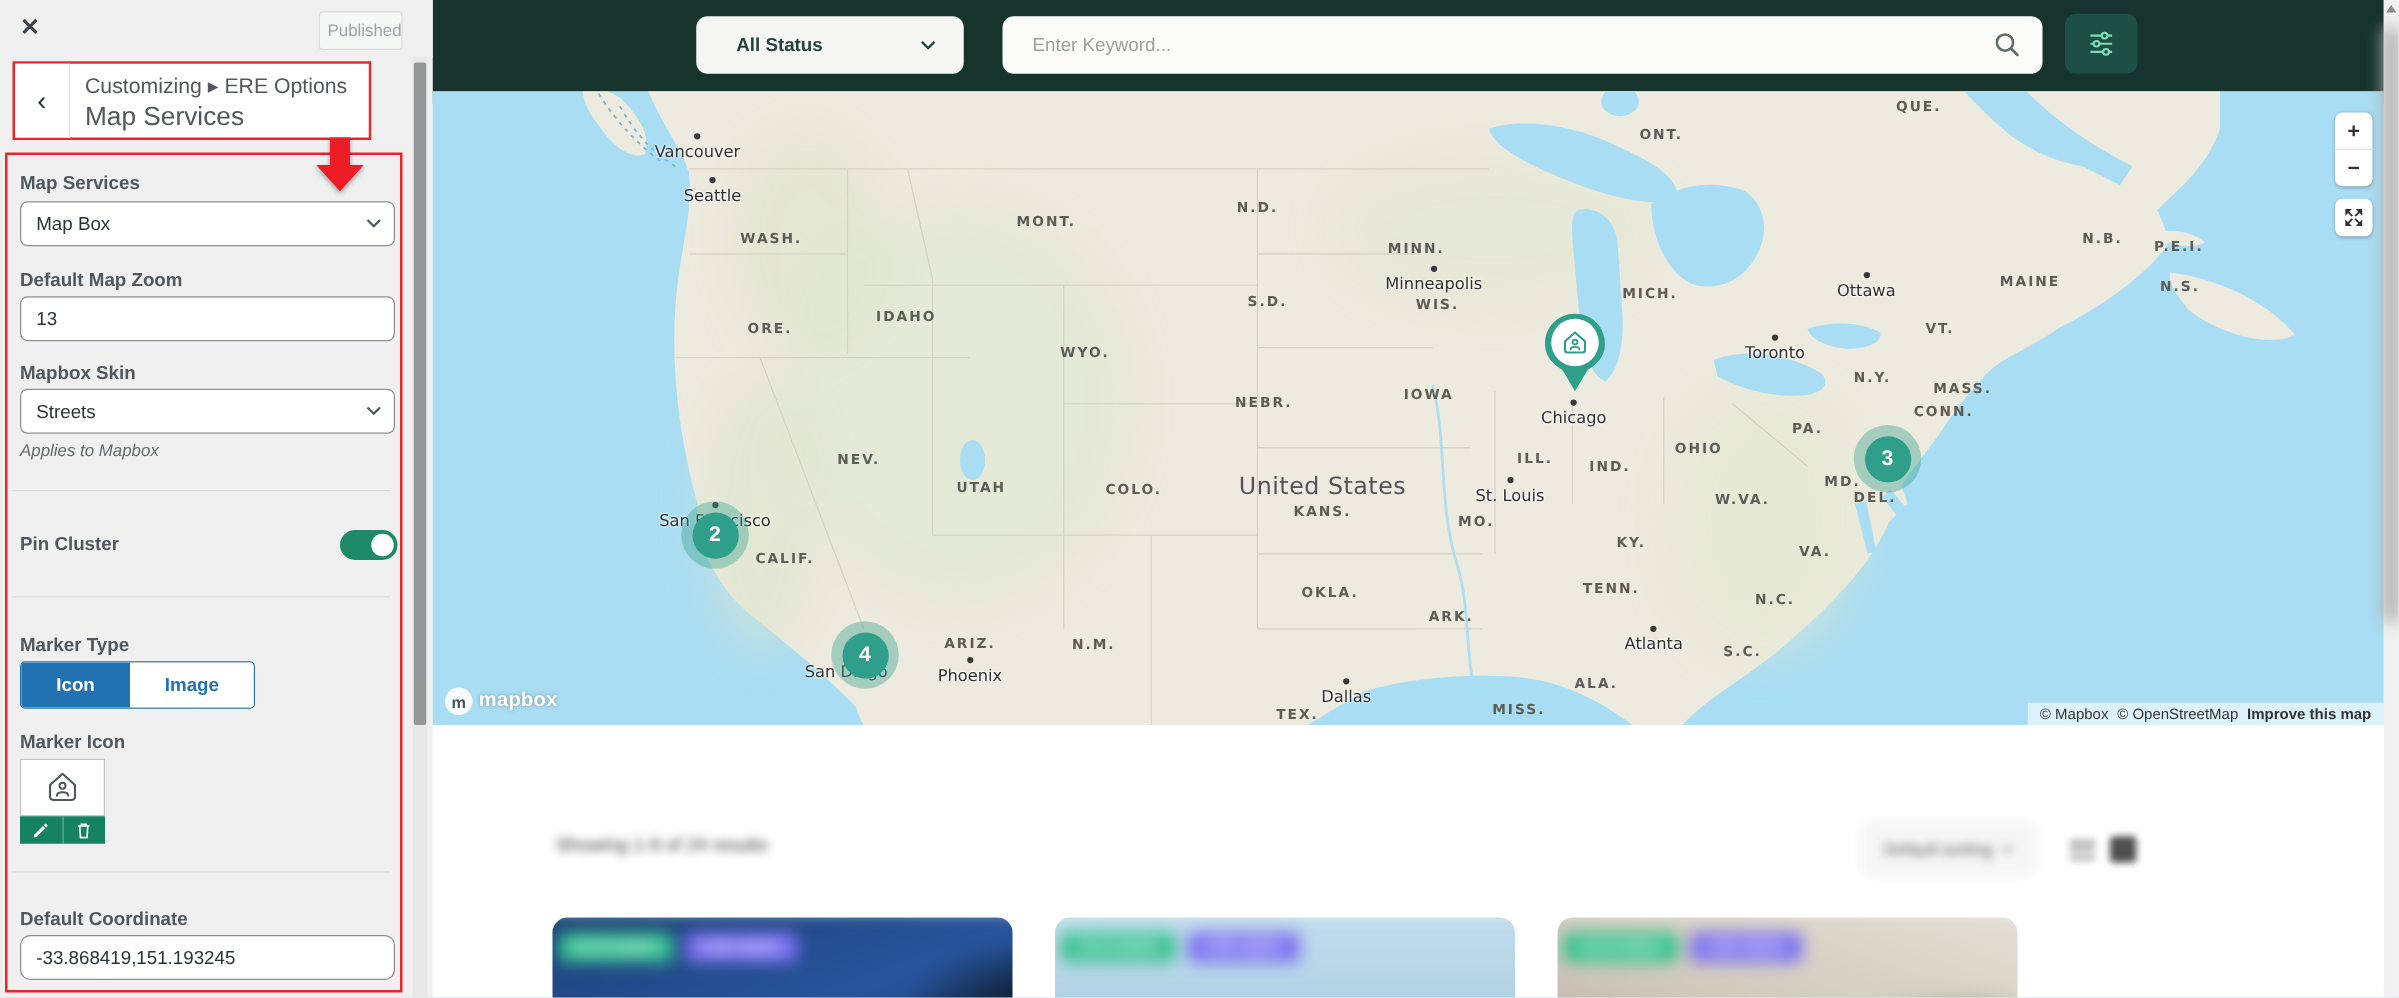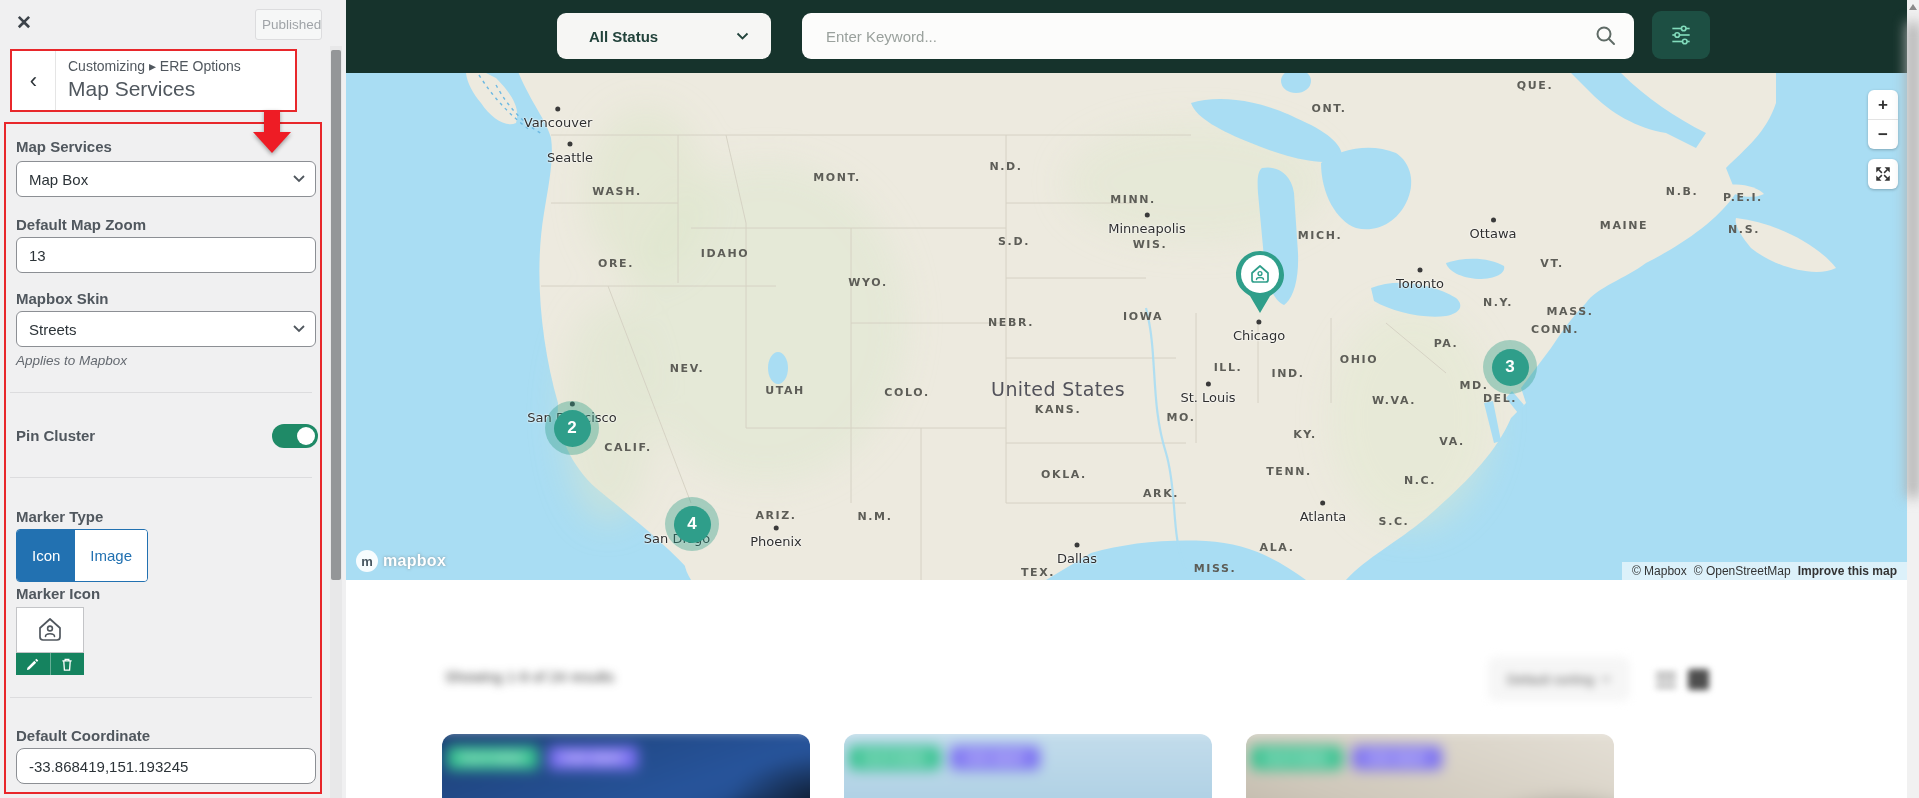--- a/index.html
+++ b/index.html
@@ -11,21 +11,21 @@
   .cz-topbar{position:relative;height:46px;background:#f0f0f1;}
   .cz-close{position:absolute;left:8px;top:6px;width:32px;height:32px;border:0;background:none;
             font-size:19px;font-weight:bold;color:#3c434a;cursor:pointer;line-height:32px;text-align:center;}
   .cz-publish{position:absolute;left:255px;top:9px;width:67px;height:31px;background:#f6f7f7;
               border:1px solid #dcdcde;border-radius:3px;color:#a0a4a8;font-size:13.5px;}
   .cz-headerbox{position:absolute;left:10px;top:49px;width:287px;height:63px;background:#fff;
                 border:2px solid #e8272b;display:flex;align-items:stretch;box-sizing:border-box;}
   .cz-back{width:44px;border:0;background:#fff;border-right:1px solid #e5e5e5;color:#2c3338;
            font-size:22px;cursor:pointer;}
   .cz-headtext{padding:7px 0 0 12px;}
-  .cz-crumb{font-size:14px;color:#50575e;}
+  .cz-crumb{font-size:17px;color:#50575e;}
   .cz-title{font-size:21px;color:#50575e;margin-top:3px;font-weight:400;}
 
   .red-arrow{position:absolute;left:253px;top:110px;width:38px;height:44px;z-index:60;
              filter:drop-shadow(0 2px 2px rgba(0,0,0,.35));}
   .red-arrow .stem{position:absolute;left:11px;top:0;width:16px;height:22px;background:#ee1c25;}
   .red-arrow .head{position:absolute;left:0;top:22px;width:0;height:0;
                    border-left:19px solid transparent;border-right:19px solid transparent;
                    border-top:21px solid #ee1c25;}
 
   .cz-panel{position:absolute;left:4px;top:122px;width:318px;height:672px;border:2px solid #e8272b;
@@ -34,21 +34,21 @@
   .ctl{position:absolute;left:10px;width:300px;height:36px;background:#fff;border:1px solid #8c8f94;
        border-radius:6px;box-sizing:border-box;font-size:15px;color:#2c3338;}
   .select{display:flex;align-items:center;padding:0 30px 0 12px;cursor:pointer;position:absolute;}
   .select .chev{position:absolute;right:10px;top:13px;}
   input.ctl{padding:0 12px;font-family:"Liberation Sans",sans-serif;}
   .help{position:absolute;left:10px;font-size:13.5px;font-style:italic;color:#646970;}
   .divider{position:absolute;left:4px;width:302px;height:1px;background:#dcdcde;}
   .toggle{position:absolute;left:266px;width:46px;height:24px;border-radius:13px;background:#1f8a67;cursor:pointer;}
   .toggle .knob{position:absolute;right:3px;top:3px;width:18px;height:18px;border-radius:50%;background:#fff;}
   .seg{position:absolute;left:10px;display:flex;border:1px solid #2271b1;border-radius:4px;overflow:hidden;}
-  .seg button{height:51px;border:0;font-size:15px;font-weight:normal;cursor:pointer;padding:0 15px;}
+  .seg button{height:36px;border:0;font-size:15px;font-weight:bold;cursor:pointer;padding:0 28px;}
   .seg .on{background:#2271b1;color:#fff;}
   .seg .off{background:#fff;color:#2271b1;}
   .micon-box{position:absolute;left:10px;width:68px;height:46px;background:#fff;border:1px solid #c3c4c7;
              box-sizing:border-box;display:flex;align-items:center;justify-content:center;cursor:pointer;}
   .micon-bar{position:absolute;left:10px;width:68px;height:22px;background:#15835f;display:flex;}
   .micon-bar button{flex:1;border:0;background:none;cursor:pointer;display:flex;align-items:center;justify-content:center;padding:0;}
   .micon-bar button:first-child{border-right:1px solid rgba(255,255,255,.35);}
 
   .cz-scrollbar{position:absolute;left:330px;top:46px;width:12px;height:752px;background:#e8e8e9;}
   .cz-thumb{position:absolute;left:1px;top:4px;width:10px;height:530px;background:#949698;border-radius:2px;}

